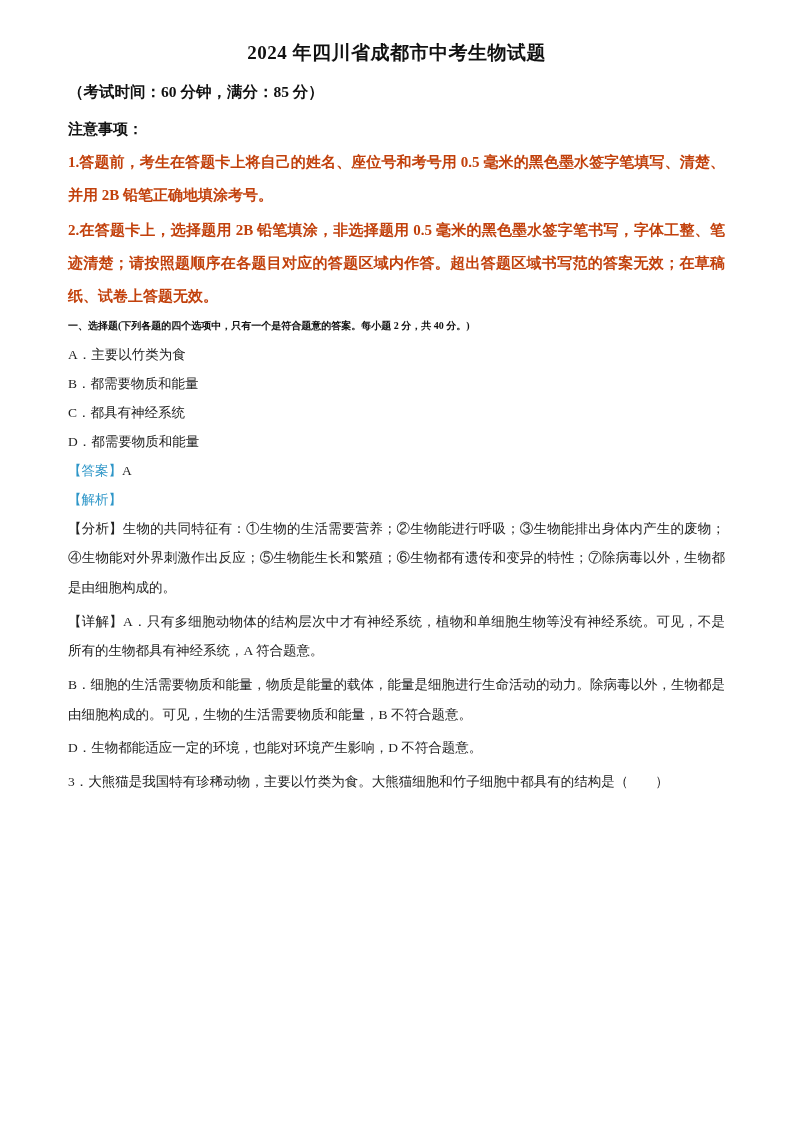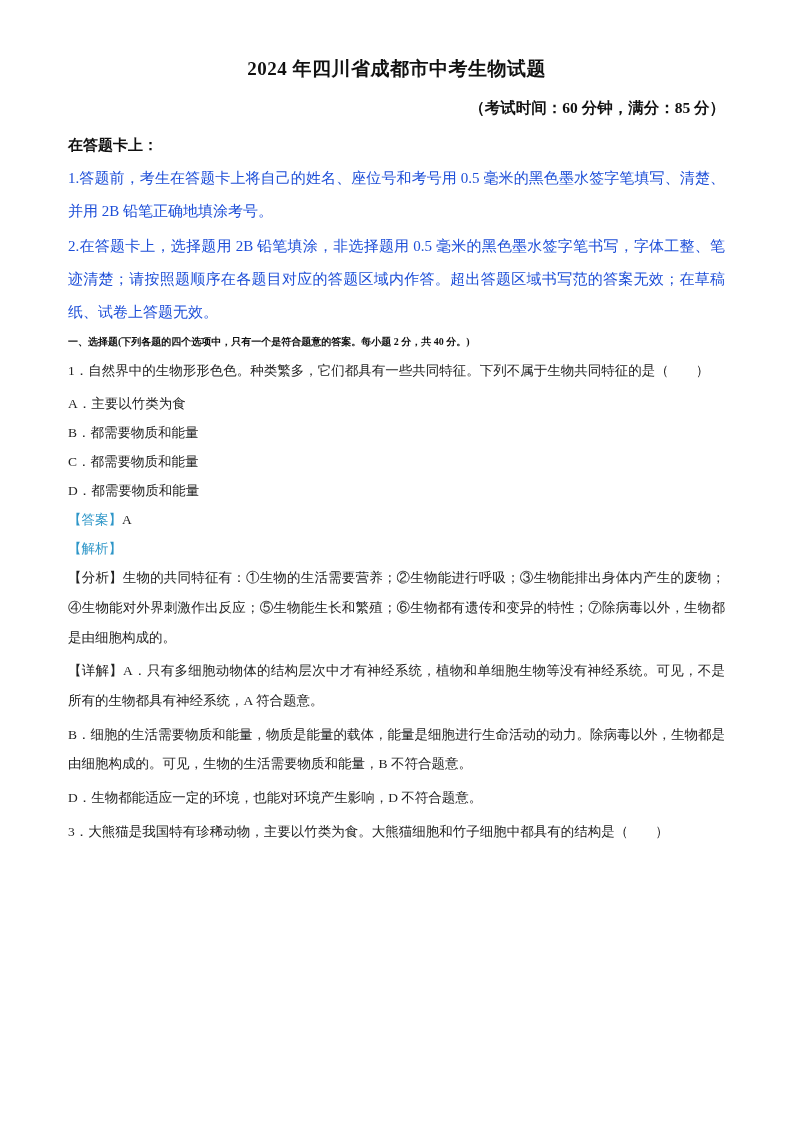--- a/index.html
+++ b/index.html
@@ -6,50 +6,50 @@
   html, body { background: #ffffff; }
   body {
     font-family: "Liberation Serif", "DejaVu Serif", serif;
     color: #1a1a1a;
   }
   .page {
     width: 793px;
     height: 1122px;
     margin: 0 auto;
     background: #ffffff;
-    padding: 56px 68px 30px 68px;
+    padding: 40px 68px 30px 68px;
     overflow: hidden;
   }
   .title {
     text-align: center;
     font-size: 19px;
     font-weight: bold;
     letter-spacing: 0.5px;
     margin-bottom: 16px;
     color: #111;
   }
   .subtitle {
-    text-align: right;
+    text-align: left;
     font-size: 15.5px;
     font-weight: bold;
     margin-bottom: 10px;
     color: #111;
   }
   .notice-heading {
     font-size: 15px;
     font-weight: bold;
     line-height: 2.2;
     color: #111;
   }
   p.notice-item {
     font-size: 15px;
-    font-weight: normal;
+    font-weight: bold;
     line-height: 2.2;
     text-align: justify;
-    color: #1d4ed8;
+    color: #c2410c;
     margin-bottom: 2px;
   }
   .section-heading {
     font-size: 10px;
     font-weight: bold;
     line-height: 2.25;
     color: #111;
     margin-bottom: 2px;
   }
   p.body-text {
@@ -72,34 +72,33 @@
 </style>
 </head>
 <body>
 
 <div class="page">
 
   <h1 class="title">2024 年四川省成都市中考生物试题</h1>
 
   <div class="subtitle">（考试时间：60 分钟，满分：85 分）</div>
 
-  <div class="notice-heading">在答题卡上：</div>
+  <div class="notice-heading">注意事项：</div>
 
   <p class="notice-item">1.答题前，考生在答题卡上将自己的姓名、座位号和考号用 0.5 毫米的黑色墨水签字笔填写、清楚、并用 2B 铅笔正确地填涂考号。</p>
 
   <p class="notice-item">2.在答题卡上，选择题用 2B 铅笔填涂，非选择题用 0.5 毫米的黑色墨水签字笔书写，字体工整、笔迹清楚；请按照题顺序在各题目对应的答题区域内作答。超出答题区域书写范的答案无效；在草稿纸、试卷上答题无效。</p>
 
   <div class="section-heading">一、选择题(下列各题的四个选项中，只有一个是符合题意的答案。每小题 2 分，共 40 分。)</div>
 
   <section>
-    <p class="body-text">1．自然界中的生物形形色色。种类繁多，它们都具有一些共同特征。下列不属于生物共同特征的是（　　）</p>
 
     <p class="option-line">A．主要以竹类为食</p>
     <p class="option-line">B．都需要物质和能量</p>
-    <p class="option-line">C．都需要物质和能量</p>
+    <p class="option-line">C．都具有神经系统</p>
     <p class="option-line">D．都需要物质和能量</p>
 
     <p class="option-line"><span class="marker">【答案】</span><span>A</span></p>
 
     <p class="option-line"><span class="marker">【解析】</span></p>
 
     <p class="body-text">【分析】生物的共同特征有：①生物的生活需要营养；②生物能进行呼吸；③生物能排出身体内产生的废物；④生物能对外界刺激作出反应；⑤生物能生长和繁殖；⑥生物都有遗传和变异的特性；⑦除病毒以外，生物都是由细胞构成的。</p>
 
     <p class="body-text">【详解】A．只有多细胞动物体的结构层次中才有神经系统，植物和单细胞生物等没有神经系统。可见，不是所有的生物都具有神经系统，A 符合题意。</p>
     <p class="body-text">B．细胞的生活需要物质和能量，物质是能量的载体，能量是细胞进行生命活动的动力。除病毒以外，生物都是由细胞构成的。可见，生物的生活需要物质和能量，B 不符合题意。</p>

